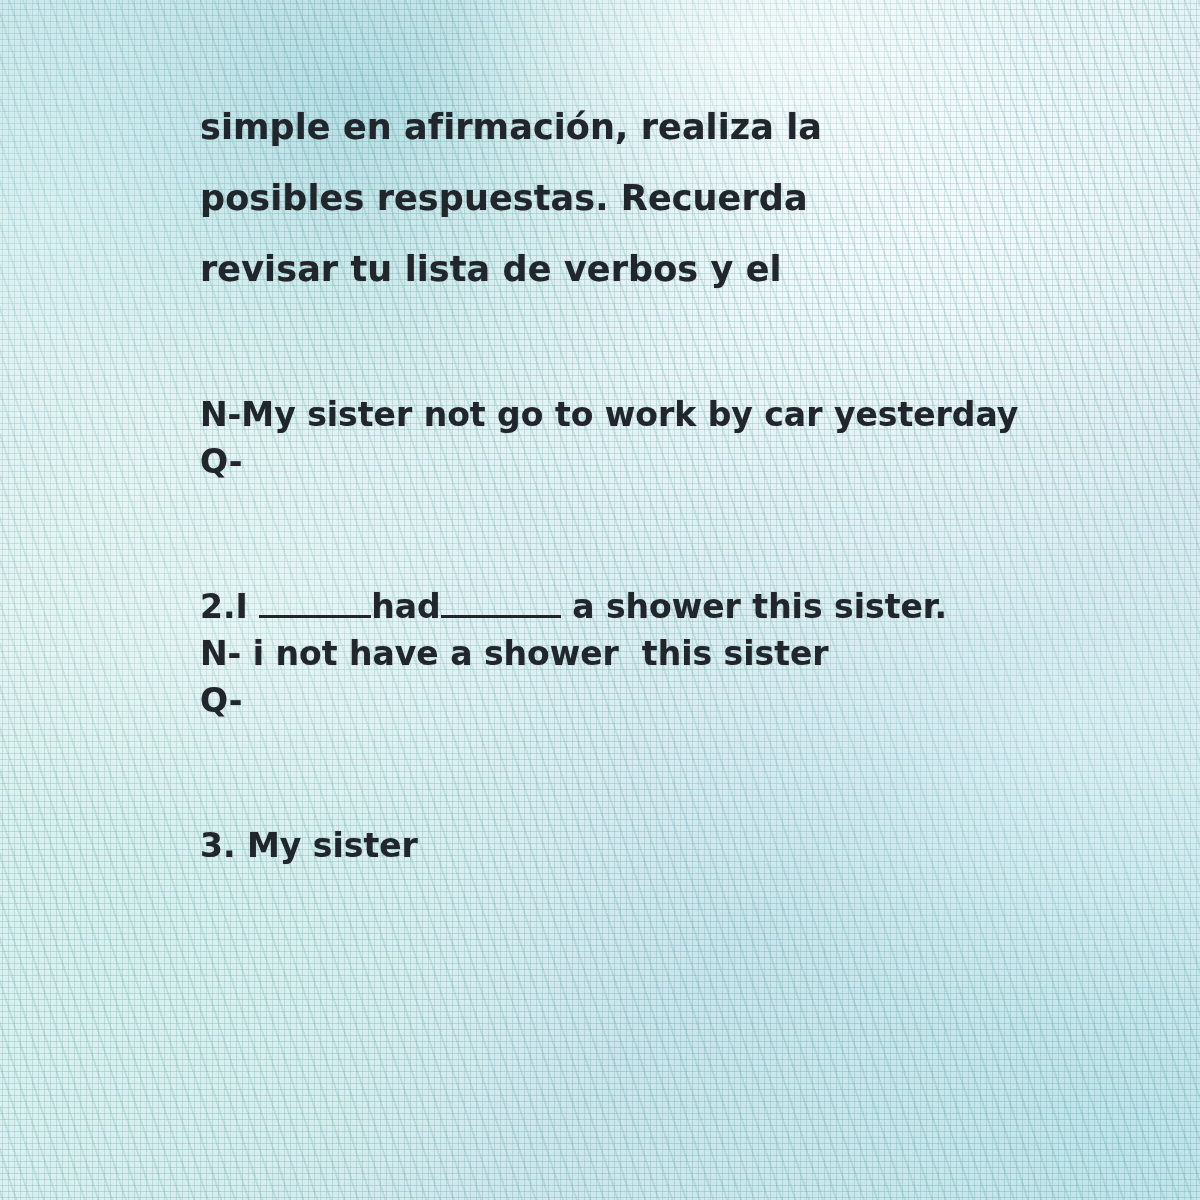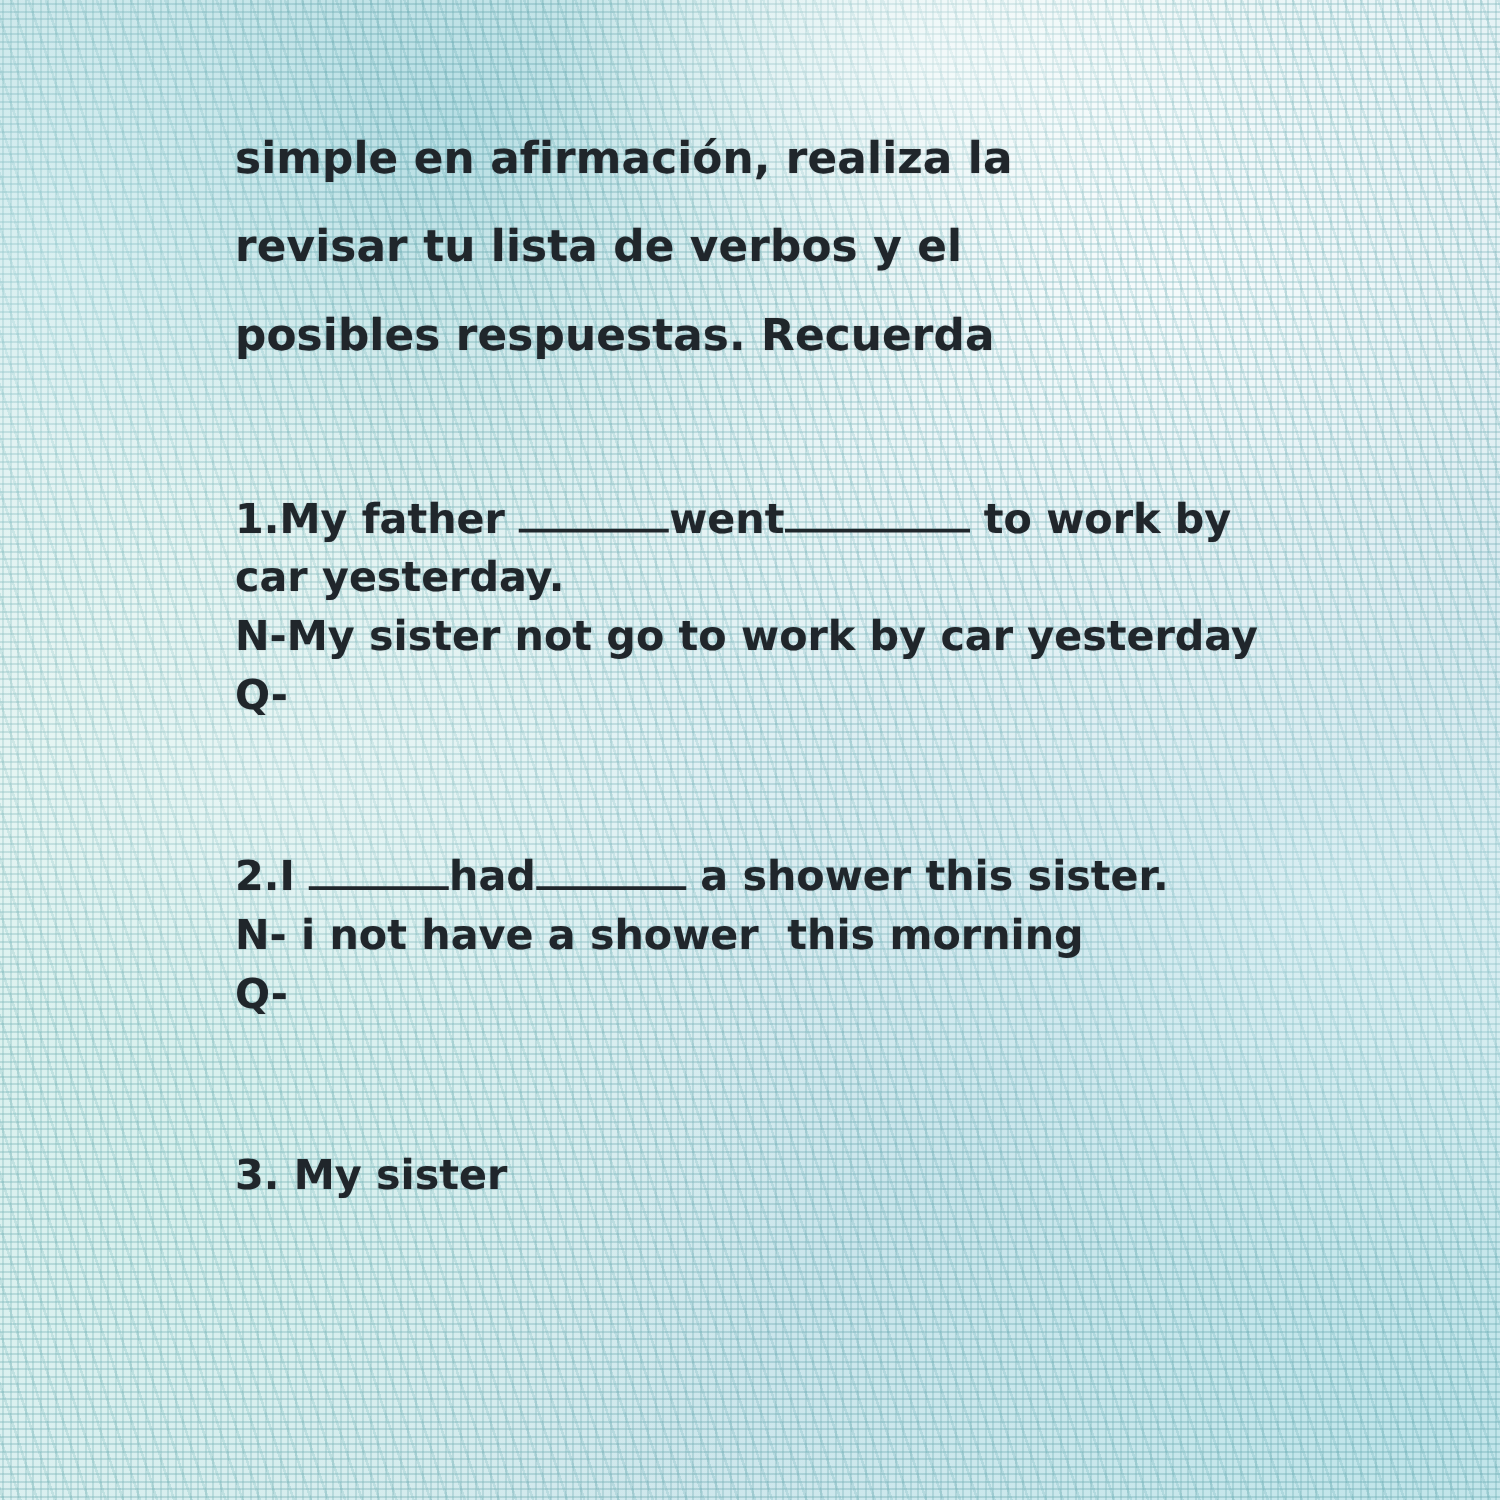--- a/index.html
+++ b/index.html
@@ -52,21 +52,21 @@
       radial-gradient(ellipse 600px 420px at 88% 60%, rgba(173,216,224,0.45), rgba(173,216,224,0) 72%),
       radial-gradient(ellipse 380px 500px at 4% 18%, rgba(150,205,212,0.45), rgba(150,205,212,0) 72%);
     pointer-events: none;
     mix-blend-mode: screen;
     opacity: 0.85;
   }
 
   
   #content {
     position: absolute;
-    left: 188px;
+    left: 200px;
     top: 92px;
     width: 830px;
     z-index: 3;
     color: #20262b;
   }
 
   .intro-line {
     font-weight: 700;
     font-size: 35px;
     line-height: 71px;
@@ -102,37 +102,36 @@
 </style>
 </head>
 <body>
 
 <div id="screen">
 
   <div id="content">
 
     <div>
       <div class="intro-line">simple en afirmación, realiza la</div>
+      <div class="intro-line">posibles respuestas. Recuerda</div>
       <div class="intro-line">revisar tu lista de verbos y el</div>
-      <div class="intro-line">posibles respuestas. Recuerda</div>
     </div>
 
     <div class="gap-md"></div>
 
     <div class="block">
-      <div class="q-line tight"><span>1.</span><span>My father </span><span class="blank sp-1"></span><span>went</span><span class="blank sp-2"></span><span> to work by car yesterday.</span></div>
       <div class="q-line tight">N-My sister not go to work by car yesterday</div>
       <div class="q-line tight">Q-</div>
     </div>
 
     <div class="gap-lg"></div>
 
     <div class="block">
       <div class="q-line tight"><span>2.</span><span>I </span><span class="blank sp-3"></span><span>had</span><span class="blank sp-4"></span><span> a shower this sister.</span></div>
-      <div class="q-line tight">N- i not have a shower  this morning</div>
+      <div class="q-line tight">N- i not have a shower  this sister</div>
       <div class="q-line tight">Q-</div>
     </div>
 
     <div class="gap-lg"></div>
 
     <div class="block">
       <div class="q-line tight"><span>3.</span> <span>My sister</span></div>
     </div>
 
   </div>

